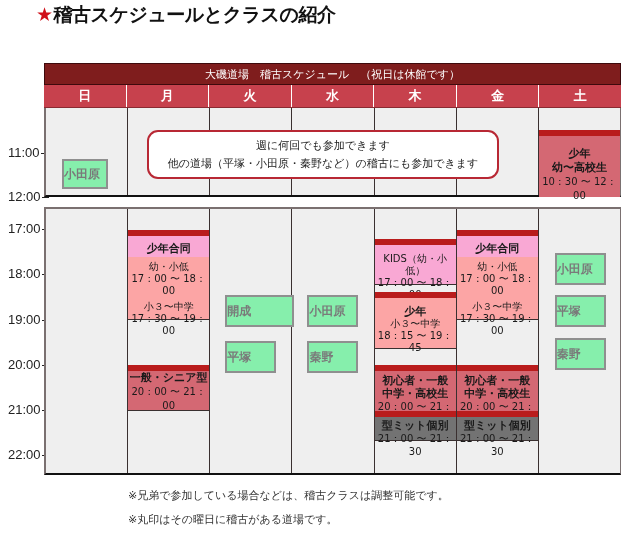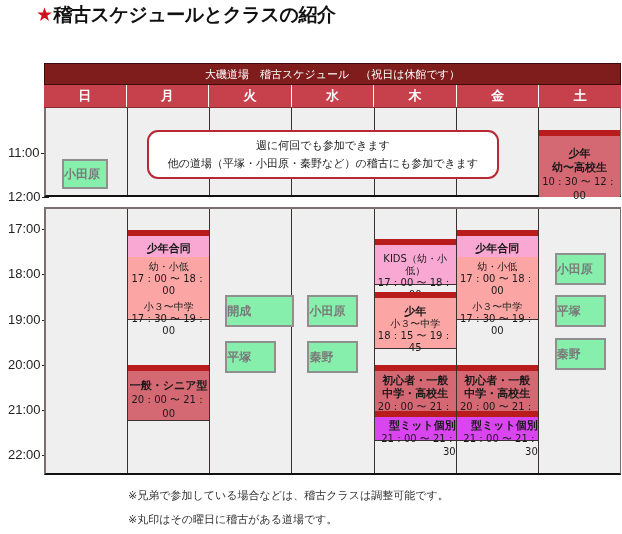--- a/index.html
+++ b/index.html
@@ -24,21 +24,21 @@
   .tick::after { content: ""; display: inline-block; width: 7px; height: 1px; background: #222; vertical-align: middle; margin-left: 1px; }
 
   .pill { position: absolute; border: 2px solid #8f8f8f; border-radius: 0; background: #86efac; color: #7a7a7a; font-weight: bold; font-size: 12px; text-align: left; }
 
   .cls { position: absolute; left: 0; right: 0; text-align: center; color: #1a1a1a; font-size: 10px; line-height: 12px; border-top: 6px solid #b91c1c; border-bottom: 1px solid #3a3030; }
   .cls .ttl { font-weight: bold; font-size: 11px; }
   .cls .time { font-size: 10px; }
   .lav { background: #f9a8d4; }
   .pur { background: #fca5a5; }
   .red { background: #d46873; }
-  .gry { background: #d946ef; text-align: right; }
+  .gry { background: #737373; }
 
   .notice { position: absolute; left: 147px; top: 130px; width: 352px; height: 49px; border: 2px solid #b82834; border-radius: 11px; background: #ffffff; text-align: center; font-size: 11px; line-height: 18px; padding-top: 5px; color: #222; }
 
   .note { position: absolute; left: 128px; font-size: 11px; color: #333; white-space: nowrap; }
 </style>
 </head>
 <body>
 
 <div class="page-title">
   <span class="star">★</span><span>稽古スケジュールとクラスの紹介</span>
@@ -93,21 +93,21 @@
   <div class="col">
     <div class="cls lav" style="top:21px; height:27px; line-height:25px; border-bottom:none;">
       <span class="ttl">少年合同</span>
     </div>
     <div class="cls pur" style="top:48px; height:63px; padding-top:4px; border-top:none;">
       <div>幼・小低</div>
       <div class="time">17：00 〜 18：00</div>
       <div style="margin-top:4px">小３〜中学</div>
       <div class="time">17：30 〜 19：00</div>
     </div>
-    <div class="cls red" style="top:156px; height:56px; padding-top:8px; line-height:14px;">
+    <div class="cls red" style="top:156px; height:46px; line-height:14px;">
       <div class="ttl">一般・シニア型</div>
       <div class="time">20：00 〜 21：00</div>
     </div>
   </div>
 
   <div class="col">
     <div class="pill" style="left:15px; top:86px; width:69px; height:32px; line-height:28px;">開成</div>
     <div class="pill" style="left:15px; top:132px; width:51px; height:32px; line-height:28px;">平塚</div>
   </div>
 

